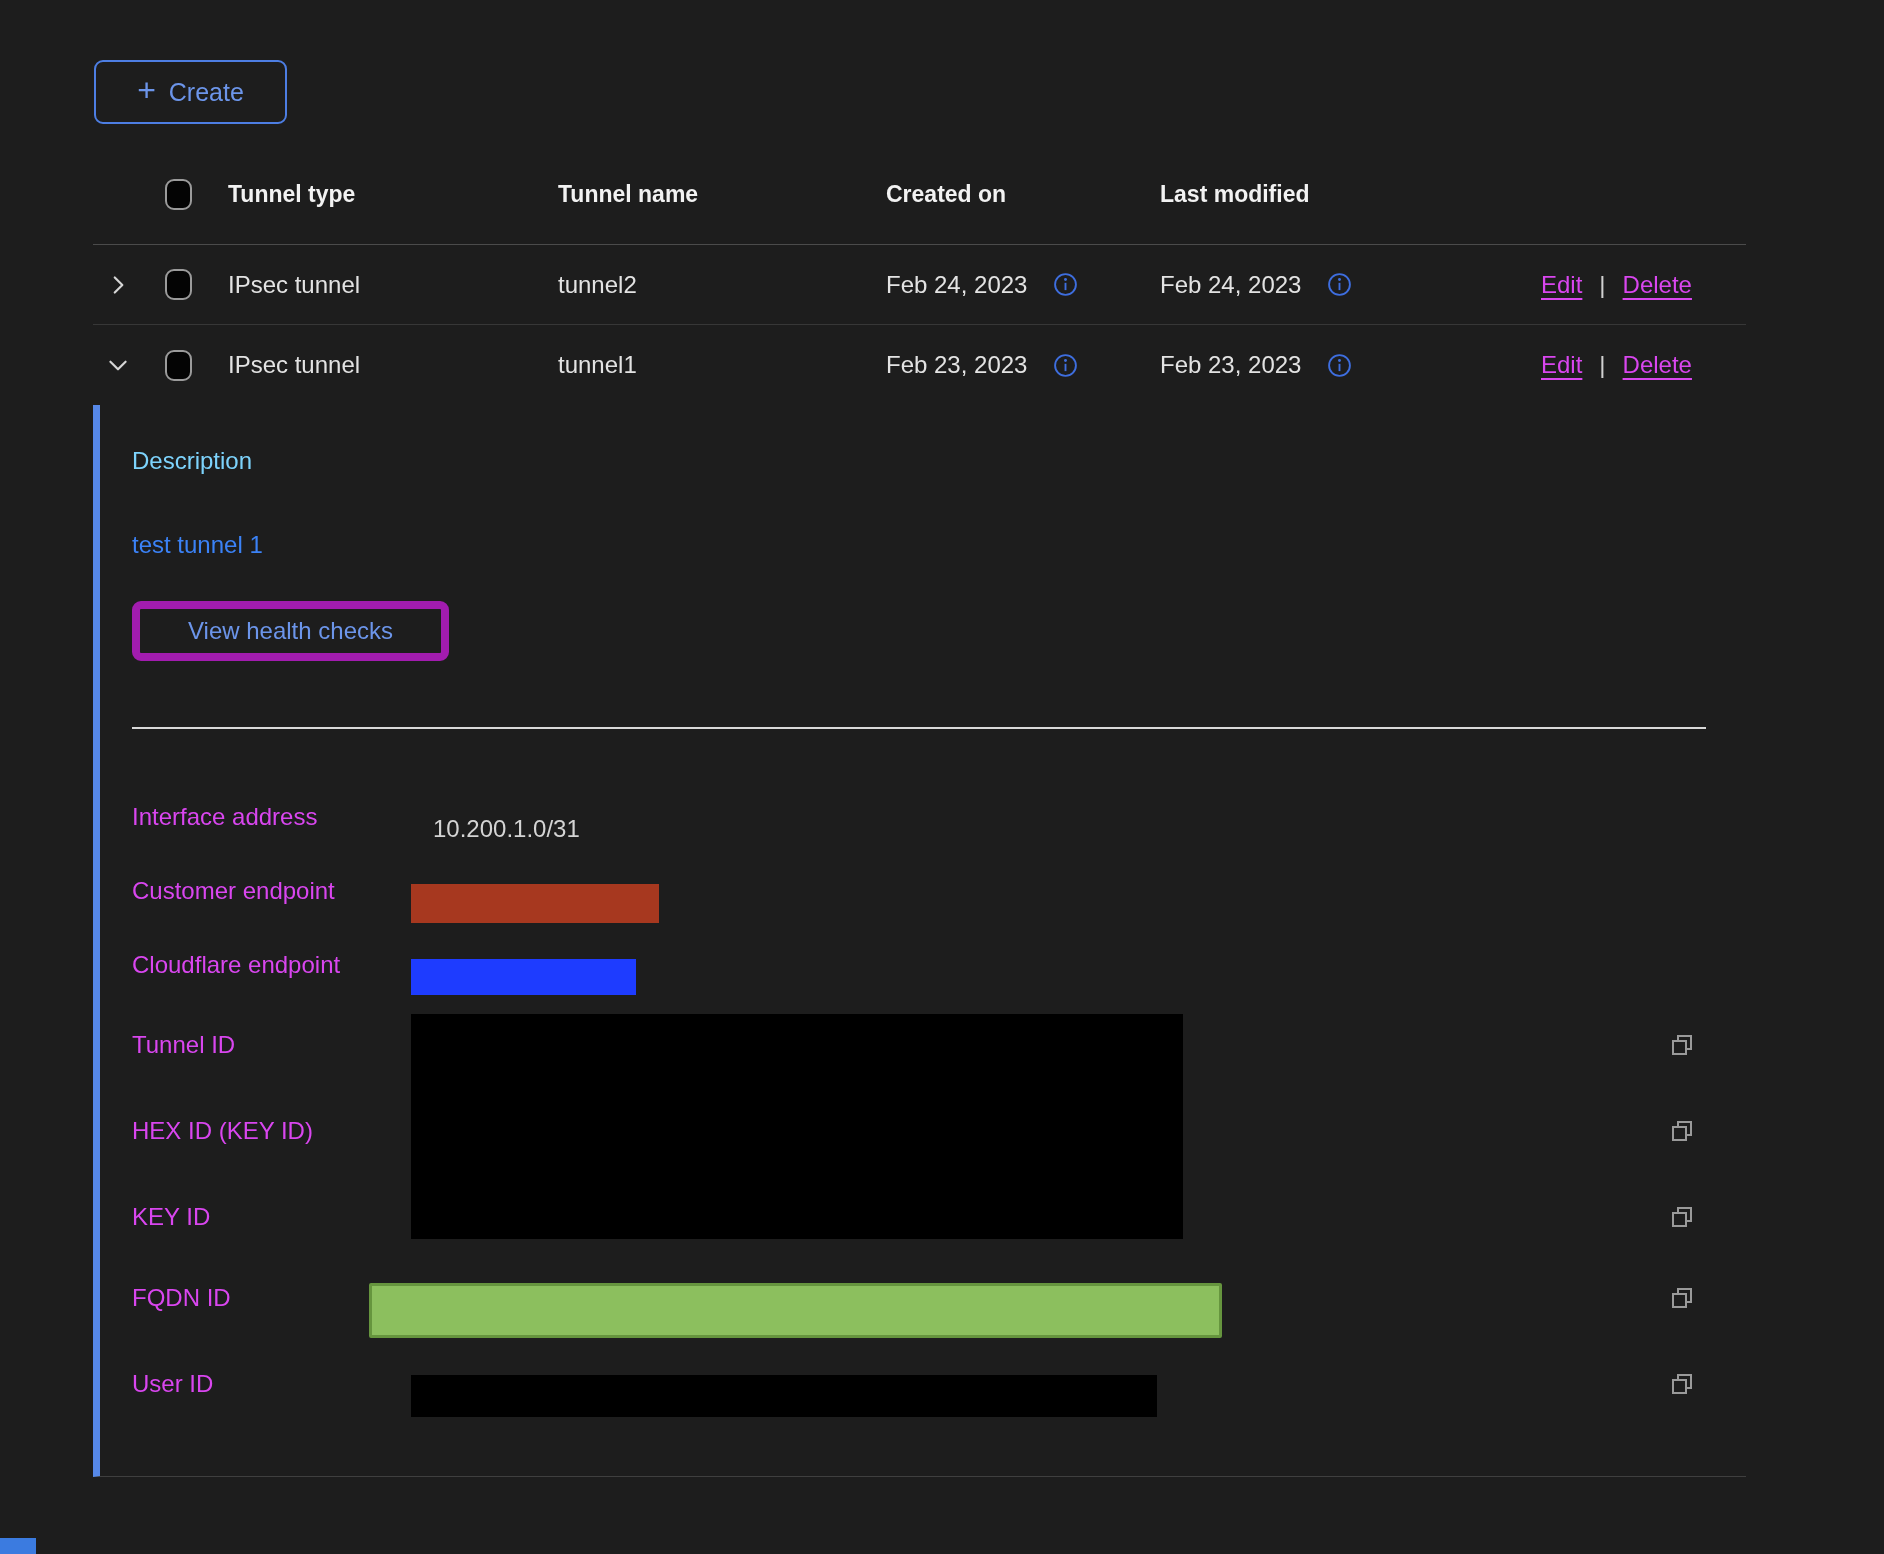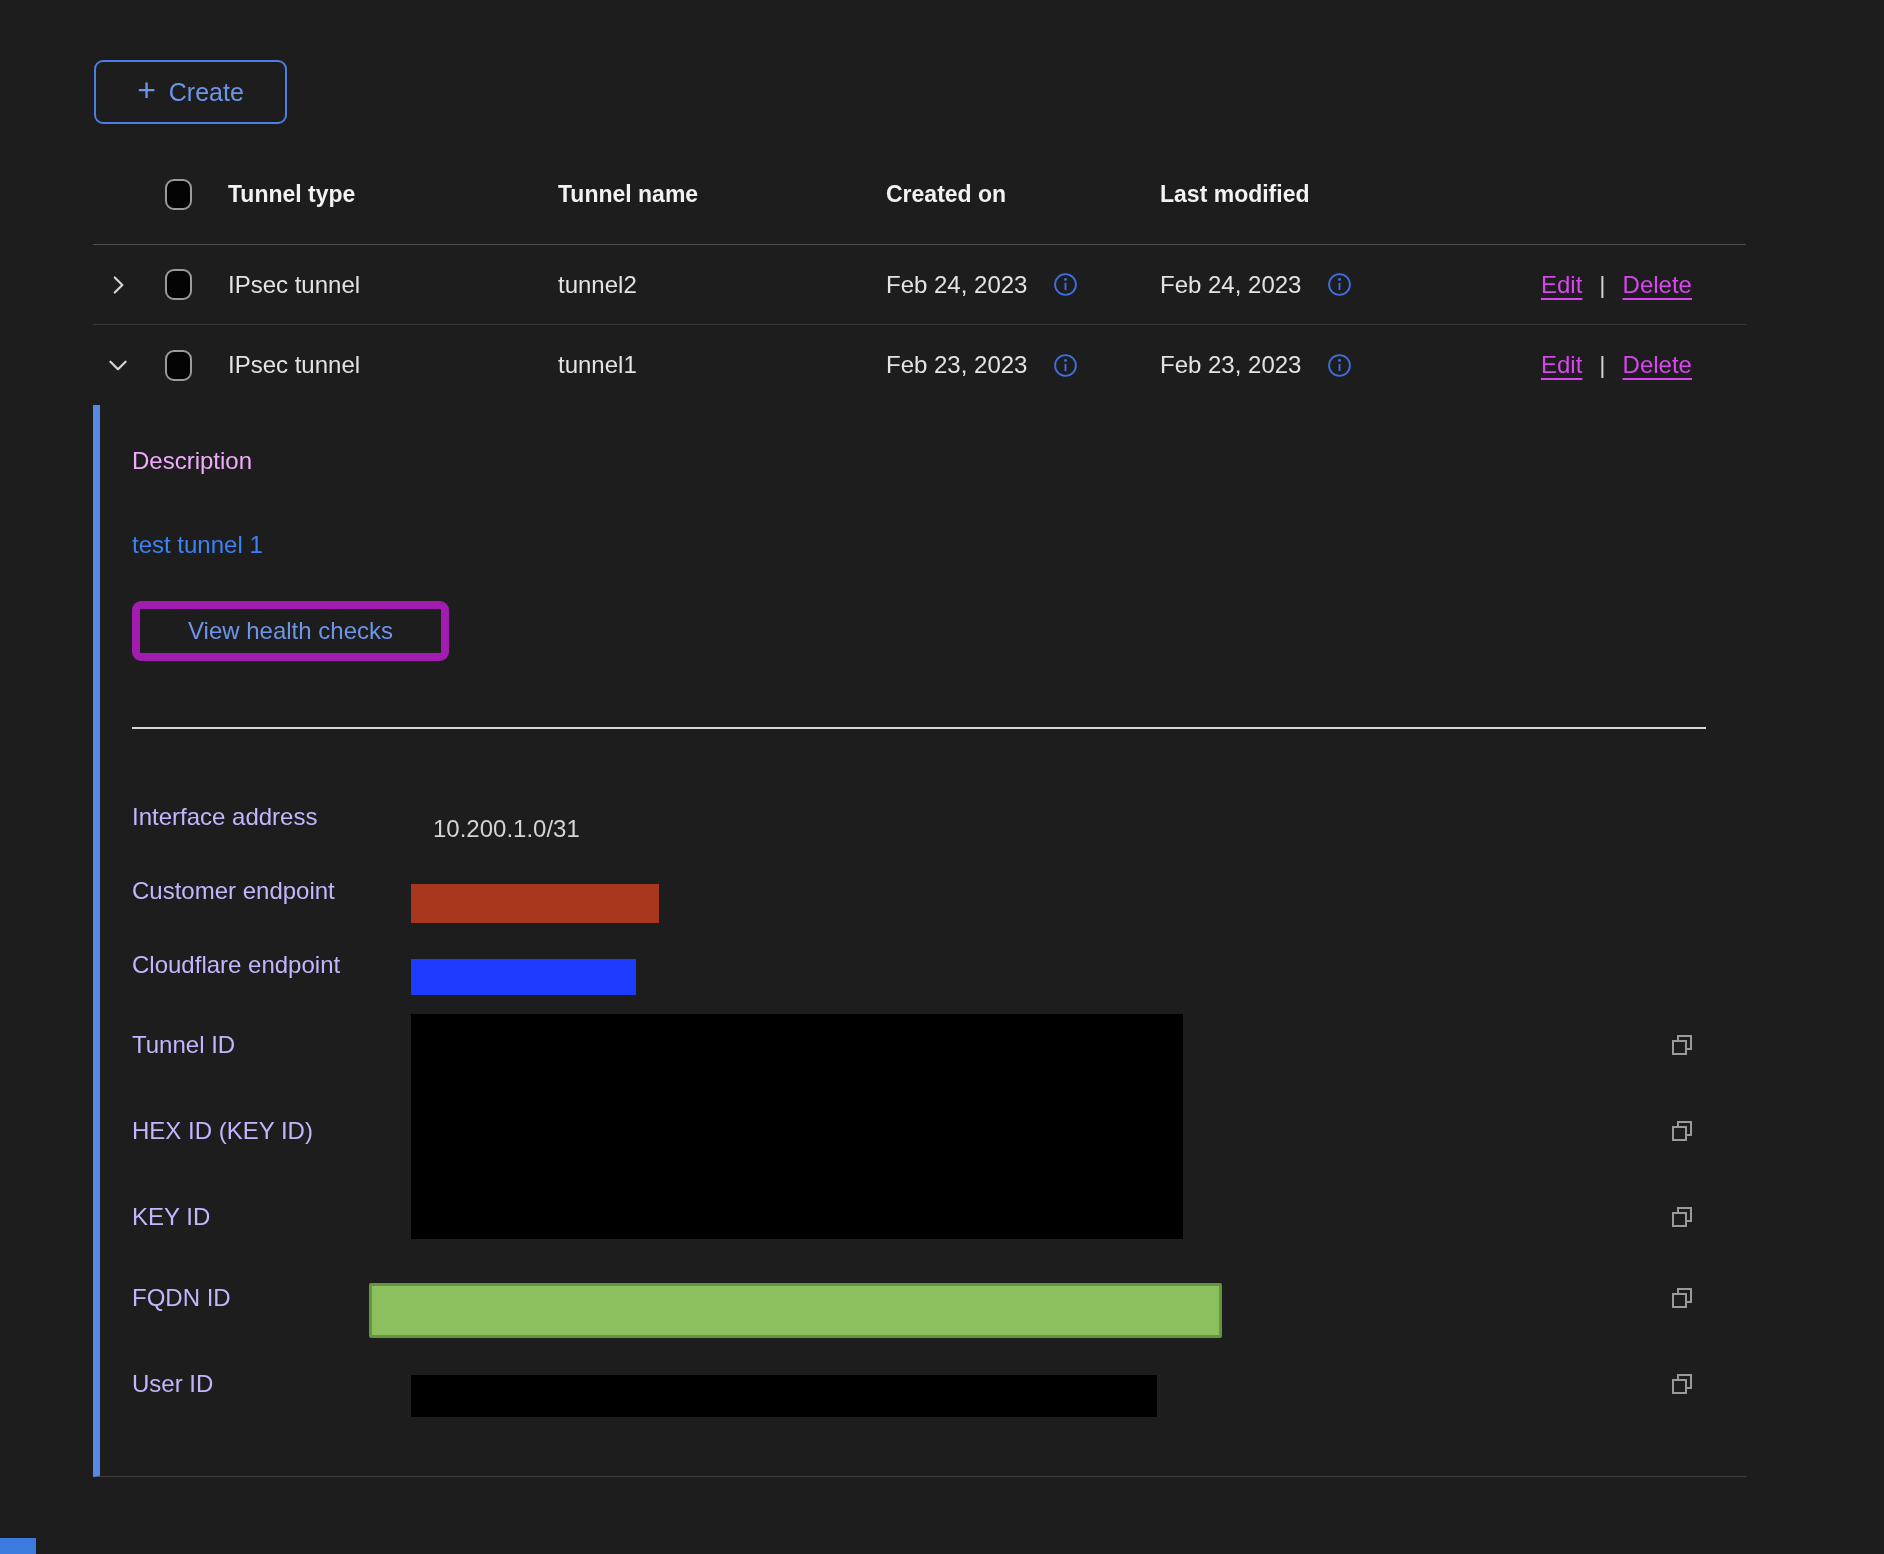--- a/index.html
+++ b/index.html
@@ -51,36 +51,36 @@
   .pipe { color: #d0d0d0; font-size: 24px; }
   .icon-btn { display: inline-flex; cursor: pointer; }
 
   
   .expanded {
     border-left: 7px solid #5688e8;
     border-bottom: 1px solid #3f3f3f;
     padding: 0 0 0 32px;
     min-height: 1072px;
   }
-  .desc-label { padding-top: 42px; font-size: 24px; color: #f0abfc; line-height: 28px; }
+  .desc-label { padding-top: 42px; font-size: 24px; color: #7dd3fc; line-height: 28px; }
   .desc-value { margin-top: 56px; font-size: 24px; color: #3b82f6; line-height: 28px; }
   .health-btn {
     margin-top: 42px;
     height: 60px; width: 317px;
     background: transparent;
     border: 8px solid #a21caf; border-radius: 9px;
     color: #6c95ea; font-size: 24px;
     font-family: "Liberation Sans", sans-serif;
     display: flex; align-items: center; justify-content: center;
     cursor: pointer;
   }
   .hdivider { margin-top: 66px; width: 1574px; height: 2px; background: #d8d8d8; }
 
   .drow { display: flex; align-items: center; width: 1564px; }
-  .dlabel { width: 279px; flex-shrink: 0; font-size: 24px; color: #c4b5fd; }
+  .dlabel { width: 279px; flex-shrink: 0; font-size: 24px; color: #d946ef; }
   .dvalue { flex: 1; display: flex; align-items: center; margin-top: 24px; }
   .dcopy  { width: 28px; flex-shrink: 0; display: flex; align-items: center; }
 
   .row-interface  { margin-top: 51px; height: 74px; }
   .row-interface .dvalue { padding-left: 22px; color: #d4d4d4; font-size: 24px; }
   .row-customer   { height: 74px; }
   .row-cloudflare { height: 74px; }
   .redact-red  { width: 248px; height: 39px; background: #a7381f; }
   .redact-blue { width: 225px; height: 36px; background: #1e3cff; }
 

